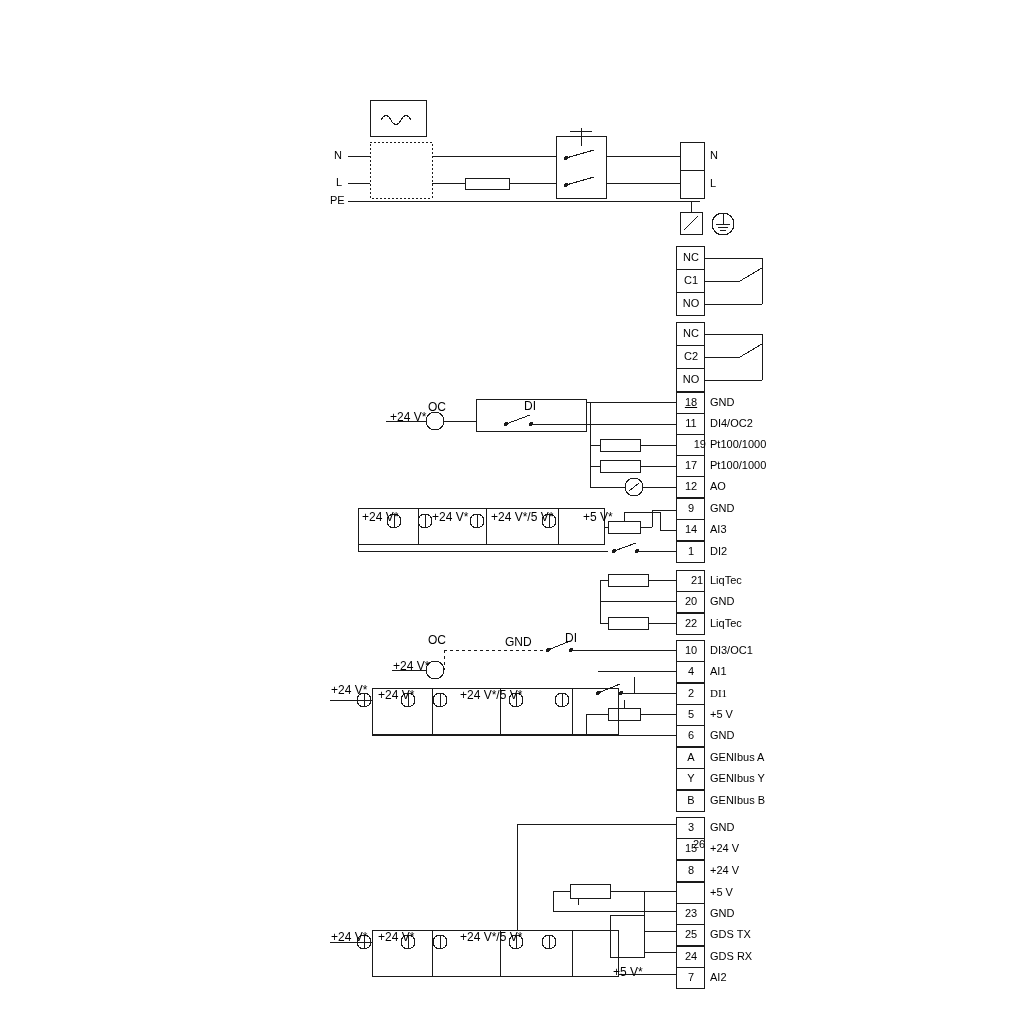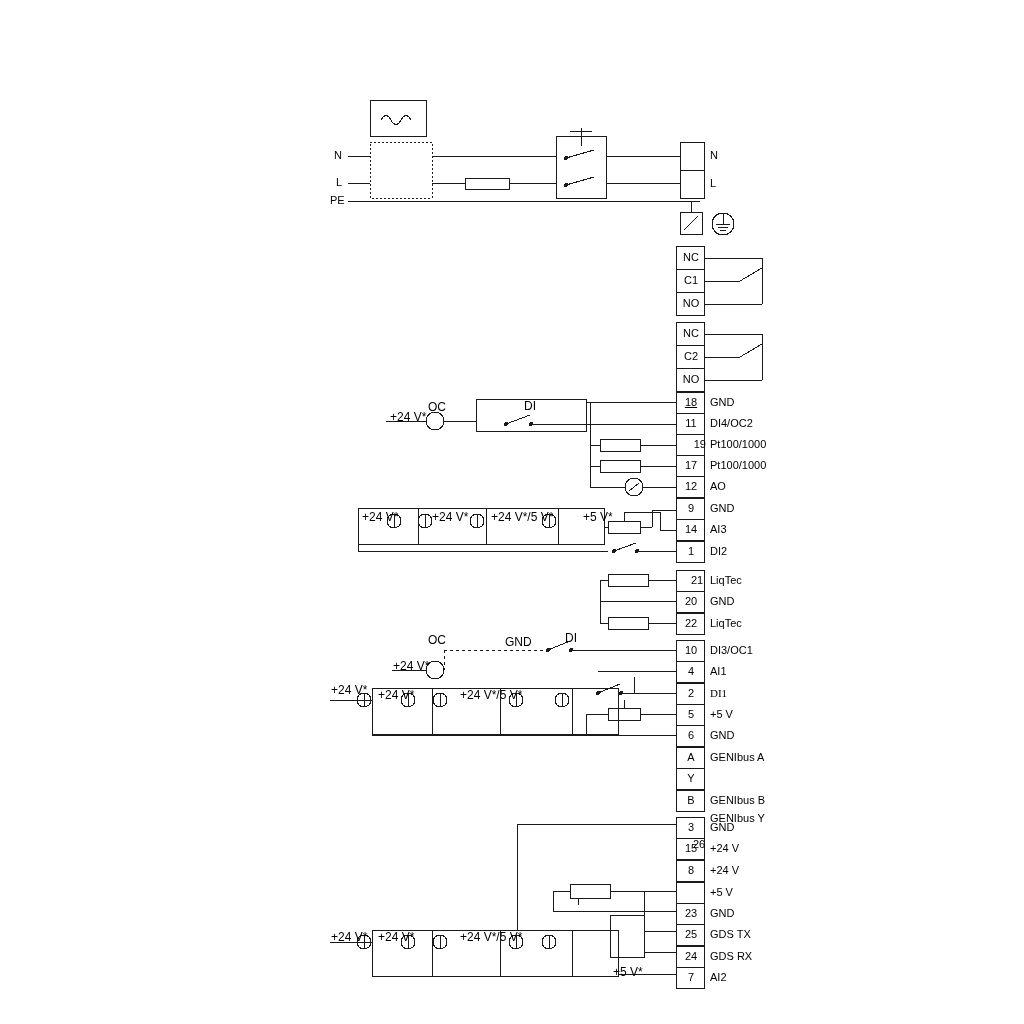--- a/index.html
+++ b/index.html
@@ -321,21 +321,21 @@
   <div class="lbl" style="left:710px; top:666px;">AI1</div>
   <div class="term-num" style="left:676px; top:688px;">2</div>
   <div class="lbl" style="left:710px; top:688px;font-family:Liberation Serif, serif;">DI1</div>
   <div class="term-num" style="left:676px; top:709px;">5</div>
   <div class="lbl" style="left:710px; top:709px;">+5 V</div>
   <div class="term-num" style="left:676px; top:730px;">6</div>
   <div class="lbl" style="left:710px; top:730px;">GND</div>
   <div class="term-num" style="left:676px; top:752px;">A</div>
   <div class="lbl" style="left:710px; top:752px;">GENIbus A</div>
   <div class="term-num" style="left:676px; top:773px;">Y</div>
-  <div class="lbl" style="left:710px; top:773px;margin-top:40px;">GENIbus Y</div>
+  <div class="lbl" style="left:710px; top:773px;">GENIbus Y</div>
   <div class="term-num" style="left:676px; top:795px;">B</div>
   <div class="lbl" style="left:710px; top:795px;">GENIbus B</div>
 
   <div class="term-num" style="left:676px; top:822px;">3</div>
   <div class="lbl" style="left:710px; top:822px;">GND</div>
   <div class="term-num" style="left:676px; top:843px;">15</div>
   <div class="lbl" style="left:710px; top:843px;">+24 V</div>
   <div class="term-num" style="left:676px; top:865px;">8</div>
   <div class="lbl" style="left:710px; top:865px;">+24 V</div>
   <div class="term-num" style="left:676px; top:839px;margin-left:8px;">26</div>

